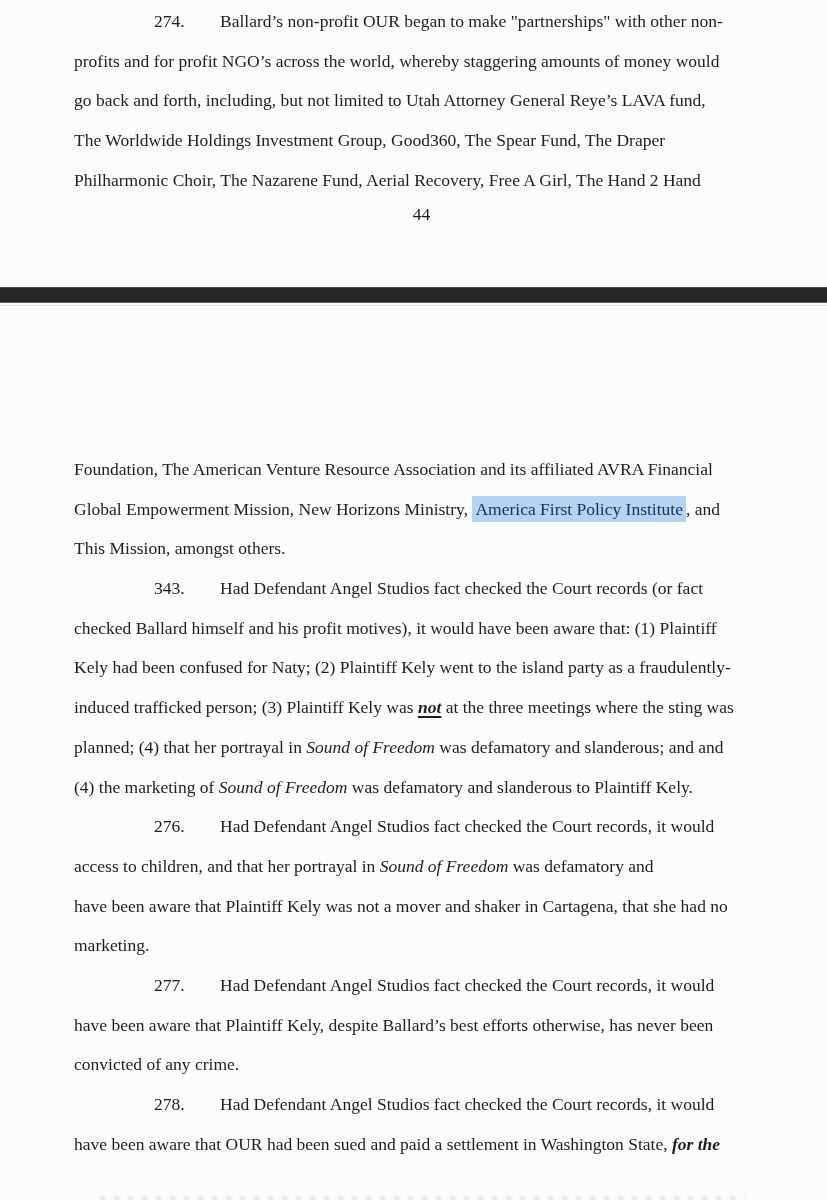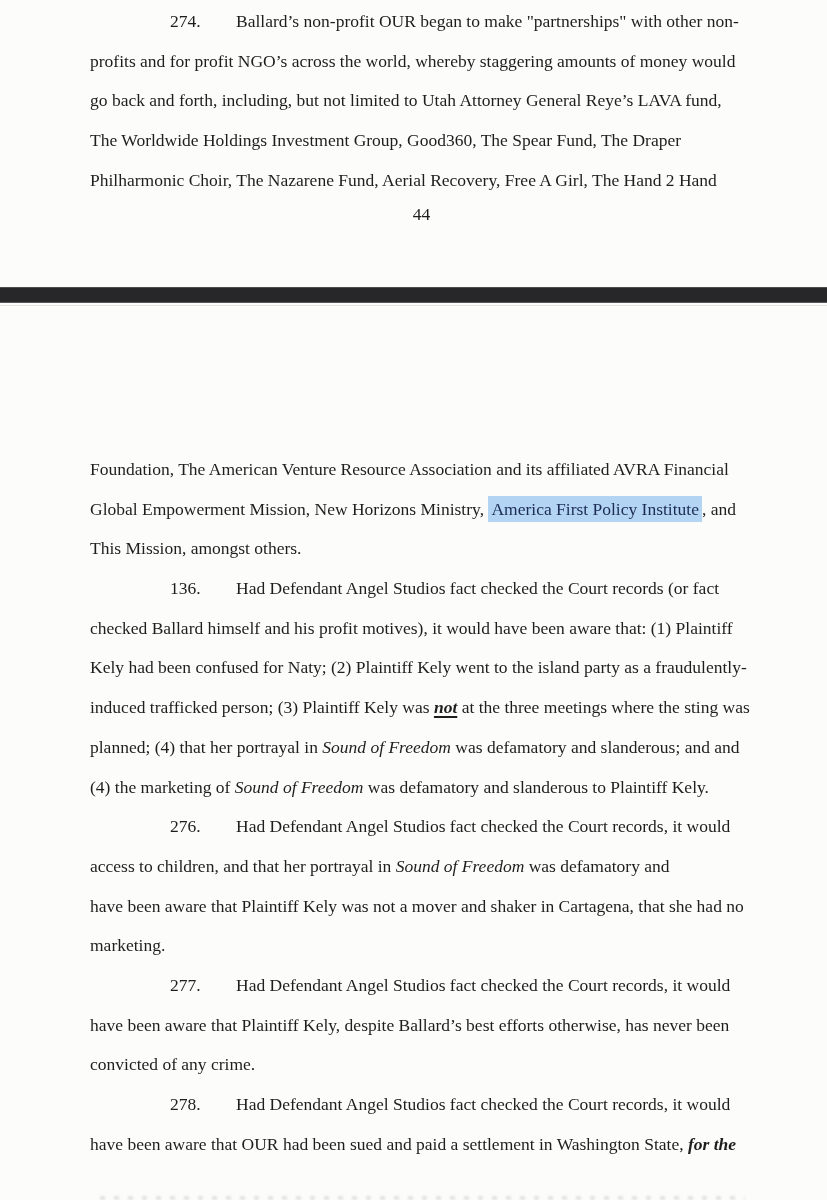--- a/index.html
+++ b/index.html
@@ -10,21 +10,21 @@
     position: relative;
     width: 827px;
     height: 1200px;
     overflow: hidden;
     background: #fcfcfb;
     font-family: "Liberation Serif", "DejaVu Serif", serif;
     color: #1e1e1e;
   }
   .text-block {
     position: absolute;
-    left: 90px;
+    left: 74px;
     width: 680px;
     font-size: 17.5px;
   }
   #page1-lines { top: 2px; }
   #page2-lines { top: 450px; }
   .line {
     height: 39.7px;
     line-height: 39.7px;
     white-space: nowrap;
   }
@@ -107,21 +107,21 @@
 
 <div class="page-number">44</div>
 
 <div class="page-divider"></div>
 <div class="divider-underline"></div>
 
 <div class="text-block" id="page2-lines">
     <div class="line"><span class="seg-n">Foundation, The American Venture Resource Association and its affiliated AVRA Financial</span></div>
     <div class="line"><span class="seg-n">Global Empowerment Mission, New Horizons Ministry, </span><span class="seg-hl">America First Policy Institute</span><span class="seg-n">, and</span></div>
     <div class="line"><span class="seg-n">This Mission, amongst others.</span></div>
-    <div class="line has-num"><span class="pnum">136.</span><span class="seg-n">Had Defendant Angel Studios fact checked the Court records (or fact</span></div>
+    <div class="line has-num"><span class="pnum">343.</span><span class="seg-n">Had Defendant Angel Studios fact checked the Court records (or fact</span></div>
     <div class="line"><span class="seg-n">checked Ballard himself and his profit motives), it would have been aware that: (1) Plaintiff</span></div>
     <div class="line"><span class="seg-n">Kely had been confused for Naty; (2) Plaintiff Kely went to the island party as a fraudulently-</span></div>
     <div class="line"><span class="seg-n">induced trafficked person; (3) Plaintiff Kely was </span><span class="seg-biu">not</span><span class="seg-n"> at the three meetings where the sting was</span></div>
     <div class="line"><span class="seg-n">planned; (4) that her portrayal in </span><span class="seg-i">Sound of Freedom</span><span class="seg-n"> was defamatory and slanderous; and and</span></div>
     <div class="line"><span class="seg-n">(4) the marketing of </span><span class="seg-i">Sound of Freedom</span><span class="seg-n"> was defamatory and slanderous to Plaintiff Kely.</span></div>
     <div class="line has-num"><span class="pnum">276.</span><span class="seg-n">Had Defendant Angel Studios fact checked the Court records, it would</span></div>
     <div class="line"><span class="seg-n">access to children, and that her portrayal in </span><span class="seg-i">Sound of Freedom</span><span class="seg-n"> was defamatory and</span></div>
     <div class="line"><span class="seg-n">have been aware that Plaintiff Kely was not a mover and shaker in Cartagena, that she had no</span></div>
     <div class="line"><span class="seg-n">marketing.</span></div>
     <div class="line has-num"><span class="pnum">277.</span><span class="seg-n">Had Defendant Angel Studios fact checked the Court records, it would</span></div>

